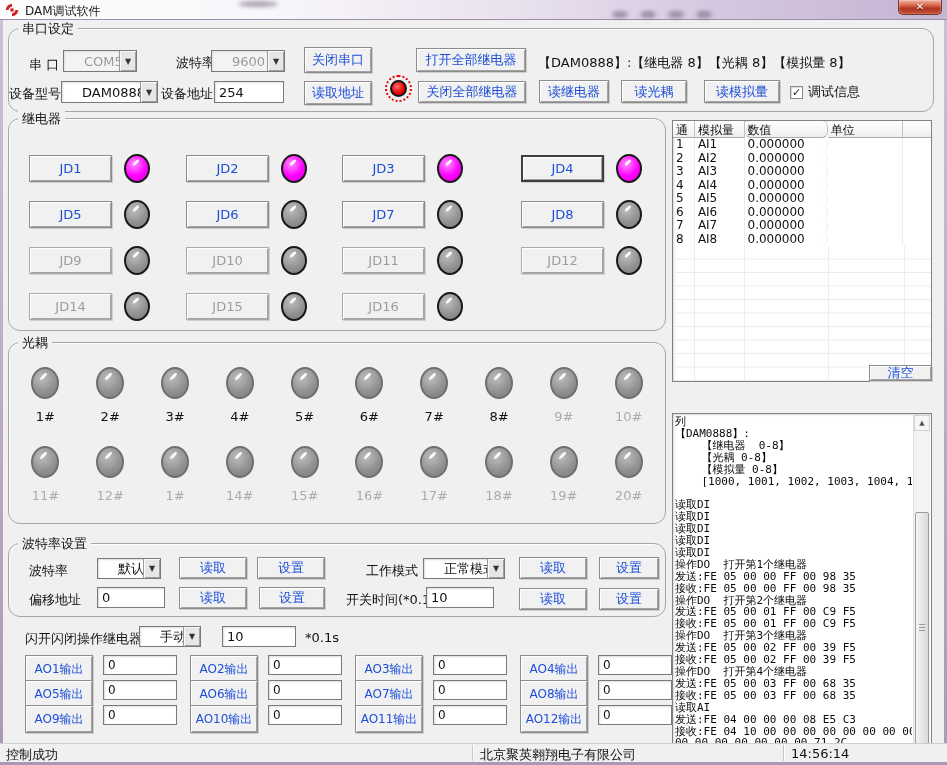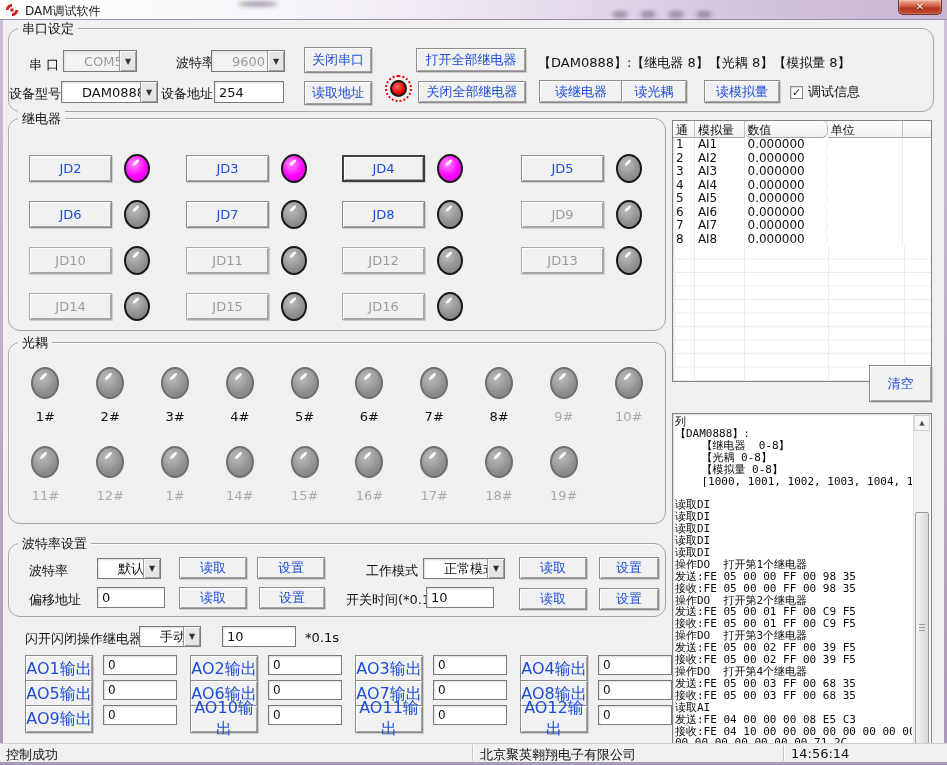--- a/index.html
+++ b/index.html
@@ -68,41 +68,41 @@
   
   .opto-grid { position:absolute; left:4px; right:4px; top:0; display:grid;
     grid-template-columns:repeat(10,1fr); row-gap:22px; padding-top:24px; }
   .opto-cell { display:flex; flex-direction:column; align-items:center; gap:10px; }
   .opto-cell .olabel { font-size:13px; }
   .opto-cell .olabel.disabled { color:#ababab; }
   
   .ao-grid { position:absolute; left:25px; top:655px; display:grid;
     grid-template-columns:repeat(4,165px); grid-auto-rows:25px; }
   .ao-cell { display:flex; gap:10px; }
-  .ao-cell .btn { position:static; width:68px; height:28px; font-size:16px; }
+  .ao-cell .btn { position:static; width:68px; height:28px; font-size:12px; }
   .ao-cell .input { position:static; width:74px; height:20px; font-size:12px; }
   
   .tbl { position:absolute; left:672px; top:120px; width:260px; height:262px;
     background:#fff; border:1px solid #828282; box-shadow:inset 1px 1px 2px #d7d7d7;
     font-size:12px; overflow:hidden; display:flex; flex-direction:column; }
   .tbl-head { display:flex; height:17px; flex:0 0 auto; }
   .th { background:linear-gradient(#ffffff,#efefef); border-right:1px solid #c3c3c3;
     border-bottom:1px solid #a9a9a9; padding:1px 3px; white-space:nowrap; overflow:hidden; }
   .tr { display:flex; height:13.5px; flex:0 0 auto; }
   .td { border-right:1px solid #ececec; padding:0 3px; white-space:nowrap; overflow:hidden;
     font-size:12px; line-height:13px; }
   .c0{width:22px;} .c1{width:50px;} .c2{width:84px;border-radius:6px;} .c3{width:76px;} .c4{width:28px;border-right:none;}
   .tbl-fill { flex:1;
     background-image:linear-gradient(#ececec,#ececec),linear-gradient(#ececec,#ececec),
       linear-gradient(#ececec,#ececec),linear-gradient(#ececec,#ececec),
       repeating-linear-gradient(to bottom,transparent 0,transparent 12.5px,#ececec 12.5px,#ececec 13.5px);
     background-size:1px 100%,1px 100%,1px 100%,1px 100%,100% 13.5px;
     background-position:21px 0,71px 0,155px 0,231px 0,0 0;
     background-repeat:no-repeat,no-repeat,no-repeat,no-repeat,repeat; }
-  .clear-btn { left:869px; top:365px; width:63px; height:37px;font-family:Liberation Mono, monospace; }
+  .clear-btn { left:869px; top:365px; width:63px; height:16px;font-family:Liberation Mono, monospace; }
   
   .log { position:absolute; left:672px; top:413px; width:260px; height:335px;
     background:#fff; border:1px solid #828282; box-shadow:inset 1px 1px 2px #d7d7d7; overflow:hidden; }
   .log-lines { position:absolute; left:2px; top:2px; right:19px; bottom:2px; overflow:hidden; }
   .log-line { font-family:"DejaVu Sans Mono",monospace; font-size:11px; line-height:11.9px;
     white-space:pre; min-height:11.9px; color:#0a0a0a; }
   .sb { position:absolute; top:1px; right:1px; bottom:1px; width:17px; background:#f3f3f3; border-left:1px solid #e0e0e0; }
   .sb-up { position:absolute; top:0; left:0; width:16px; height:16px; background:#f6f6f6;
     border:1px solid #d0d0d0; font-size:7px; color:#555; text-align:center; line-height:15px; cursor:pointer; }
   .sb-thumb { position:absolute; left:1px; width:14px; top:97px; height:232px;
@@ -157,33 +157,37 @@
 
     <span class="lbl" style="left:0px;top:56px;">设备型号</span>
     <div class="combo" style="left:52px;top:52px;width:97px;height:22px;">
       <span class="ct">DAM0888</span>
       <span class="ca">▼</span>
     </div>
     <span class="lbl" style="left:152px;top:56px;">设备地址</span>
     <input class="input" style="left: 205px; top: 52px; width: 70px; height: 22px;" value="254">
     <button class="btn" style="left:295px;top:52px;width:68px;height:24px;">读取地址</button>
     <button class="btn" style="left:409px;top:52px;width:108px;height:22px;">关闭全部继电器</button>
-    <button class="btn" style="left:530px;top:51px;width:84px;height:23px;">读继电器</button>
+    <button class="btn" style="left:530px;top:51px;width:70px;height:23px;">读继电器</button>
     <button class="btn" style="left:612px;top:51px;width:66px;height:23px;">读光耦</button>
     <button class="btn" style="left:695px;top:51px;width:76px;height:23px;">读模拟量</button>
     <div class="chk" style="left:781px;top:54px;">
       <span class="box">✓</span>
       <span>调试信息</span>
     </div>
   </div>
 
   <div class="group" style="left:8px;top:118px;width:658px;height:213px;">
     <span class="group-title">继电器</span>
     <div class="relay-grid">
 
+        <div class="relay-cell">
+          <button class="btn enabled">JD1</button>
+          <span class="led on"></span>
+        </div>
 
         <div class="relay-cell">
           <button class="btn enabled">JD2</button>
           <span class="led on"></span>
         </div>
 
         <div class="relay-cell">
           <button class="btn enabled">JD3</button>
           <span class="led on"></span>
         </div>
@@ -226,24 +230,20 @@
         <div class="relay-cell">
           <button class="btn disabled">JD11</button>
           <span class="led off"></span>
         </div>
 
         <div class="relay-cell">
           <button class="btn disabled">JD12</button>
           <span class="led off"></span>
         </div>
 
-        <div class="relay-cell">
-          <button class="btn disabled">JD13</button>
-          <span class="led off"></span>
-        </div>
 
         <div class="relay-cell">
           <button class="btn disabled">JD14</button>
           <span class="led off"></span>
         </div>
 
         <div class="relay-cell">
           <button class="btn disabled">JD15</button>
           <span class="led off"></span>
         </div>
@@ -347,20 +347,24 @@
         <div class="opto-cell">
           <span class="oled"></span>
           <span class="olabel disabled">18#</span>
         </div>
 
         <div class="opto-cell">
           <span class="oled"></span>
           <span class="olabel disabled">19#</span>
         </div>
 
+        <div class="opto-cell">
+          <span class="oled"></span>
+          <span class="olabel disabled">20#</span>
+        </div>
       </div>
   </div>
 
   <div class="group" style="left:8px;top:543px;width:658px;height:74px;">
     <span class="group-title">波特率设置</span>
     <span class="lbl" style="left:20px;top:18px;">波特率</span>
     <div class="combo" style="left:88px;top:14px;width:64px;height:21px;">
       <span class="ct">默认</span>
       <span class="ca">▼</span>
     </div>

